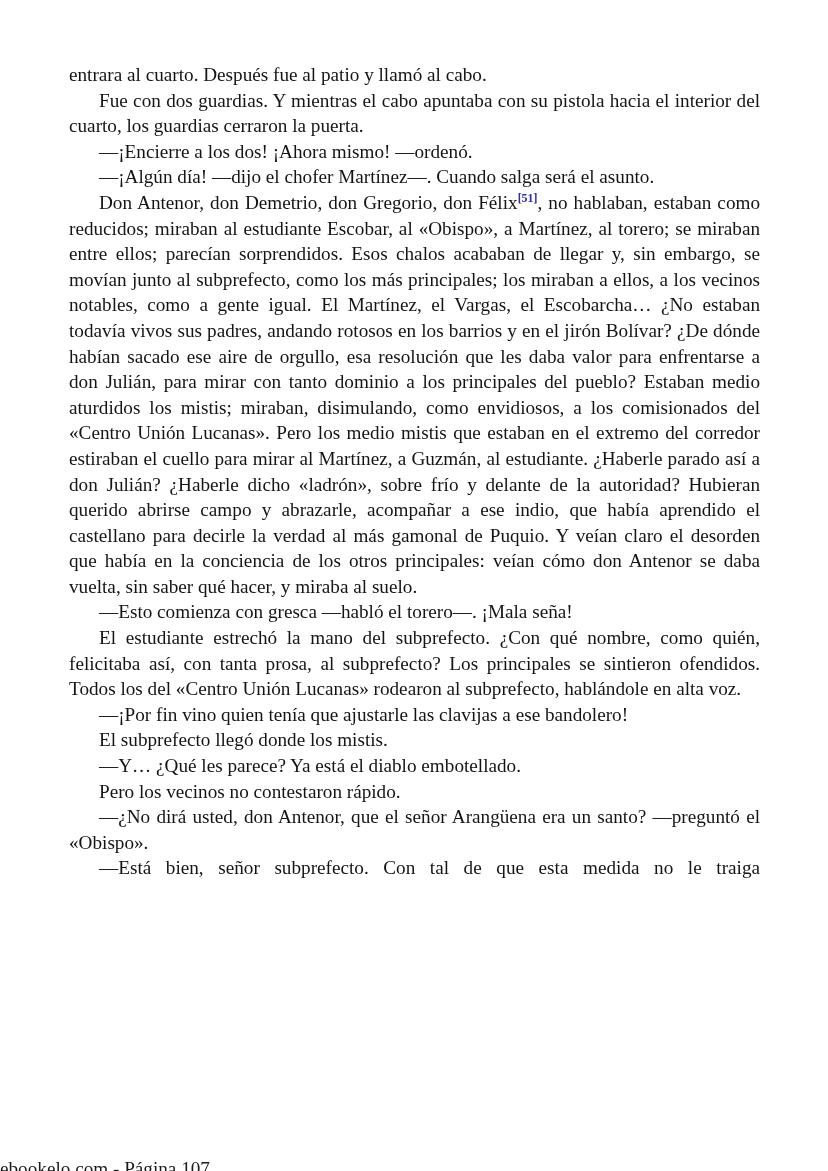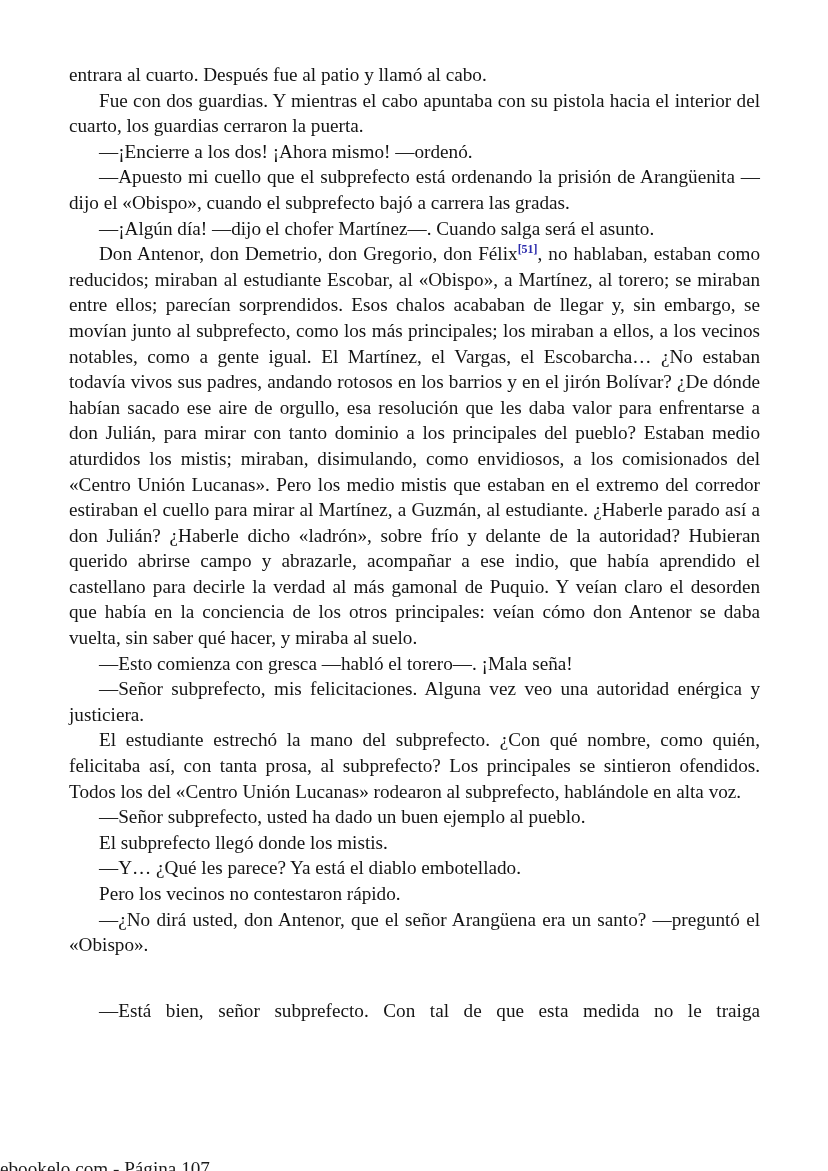--- a/index.html
+++ b/index.html
@@ -39,21 +39,20 @@
     -webkit-hyphens: none;
     hyphens: none;
     text-indent: 30px;
   }
   p.para.noindent {
     text-indent: 0;
   }
   
   p.para.force-just {
     text-align-last: justify;
-    margin-top: 40px;
   }
   sup.fn {
     font-size: 0.62em;
     vertical-align: super;
     line-height: 0;
     color: #2b2bac;
     font-weight: bold;
   }
   .footer {
     position: absolute;
@@ -74,35 +73,33 @@
 <div class="page">
 
   <div class="content">
 
     <p class="para noindent">entrara al cuarto. Después fue al patio y llamó al cabo.</p>
 
     <p class="para">Fue con dos guardias. Y mientras el cabo apuntaba con su pistola hacia el interior del cuarto, los guardias cerraron la puerta.</p>
 
     <p class="para">—¡Encierre a los dos! ¡Ahora mismo! —ordenó.</p>
 
-    <p class="para">—Apuesto mi cuello que el subprefecto está ordenando la prisión de Arangüenita —dijo el «Obispo», cuando el subprefecto bajó a carrera las gradas.</p>
 
     <p class="para">—¡Algún día! —dijo el chofer Martínez—. Cuando salga será el asunto.</p>
 
     <p class="para"><span>Don Antenor, don Demetrio, don Gregorio, don Félix</span><sup class="fn">[51]</sup><span>, no hablaban, estaban como reducidos; miraban al estudiante Escobar, al «Obispo», a Martínez, al torero; se miraban entre ellos; parecían sorprendidos. Esos chalos acababan de llegar y, sin embargo, se movían junto al subprefecto, como los más principales; los miraban a ellos, a los vecinos notables, como a gente igual. El Martínez, el Vargas, el Escobarcha… ¿No estaban todavía vivos sus padres, andando rotosos en los barrios y en el jirón Bolívar? ¿De dónde habían sacado ese aire de orgullo, esa resolución que les daba valor para enfrentarse a don Julián, para mirar con tanto dominio a los principales del pueblo? Estaban medio aturdidos los mistis; miraban, disimulando, como envidiosos, a los comisionados del «Centro Unión Lucanas». Pero los medio mistis que estaban en el extremo del corredor estiraban el cuello para mirar al Martínez, a Guzmán, al estudiante. ¿Haberle parado así a don Julián? ¿Haberle dicho «ladrón», sobre frío y delante de la autoridad? Hubieran querido abrirse campo y abrazarle, acompañar a ese indio, que había aprendido el castellano para decirle la verdad al más gamonal de Puquio. Y veían claro el desorden que había en la conciencia de los otros principales: veían cómo don Antenor se daba vuelta, sin saber qué hacer, y miraba al suelo.</span></p>
 
     <p class="para">—Esto comienza con gresca —habló el torero—. ¡Mala seña!</p>
 
 
-    <p class="para">—Señor subprefecto, mis felicitaciones. Alguna vez veo una autoridad enérgica y justiciera.</p>
 
     <p class="para">El estudiante estrechó la mano del subprefecto. ¿Con qué nombre, como quién, felicitaba así, con tanta prosa, al subprefecto? Los principales se sintieron ofendidos. Todos los del «Centro Unión Lucanas» rodearon al subprefecto, hablándole en alta voz.</p>
 
+    <p class="para">—¡Por fin vino quien tenía que ajustarle las clavijas a ese bandolero!</p>
 
-    <p class="para">—Señor subprefecto, usted ha dado un buen ejemplo al pueblo.</p>
 
     <p class="para">El subprefecto llegó donde los mistis.</p>
 
     <p class="para">—Y… ¿Qué les parece? Ya está el diablo embotellado.</p>
 
     <p class="para">Pero los vecinos no contestaron rápido.</p>
 
     <p class="para">—¿No dirá usted, don Antenor, que el señor Arangüena era un santo? —preguntó el «Obispo».</p>
 
     <p class="para force-just">—Está bien, señor subprefecto. Con tal de que esta medida no le traiga</p>

